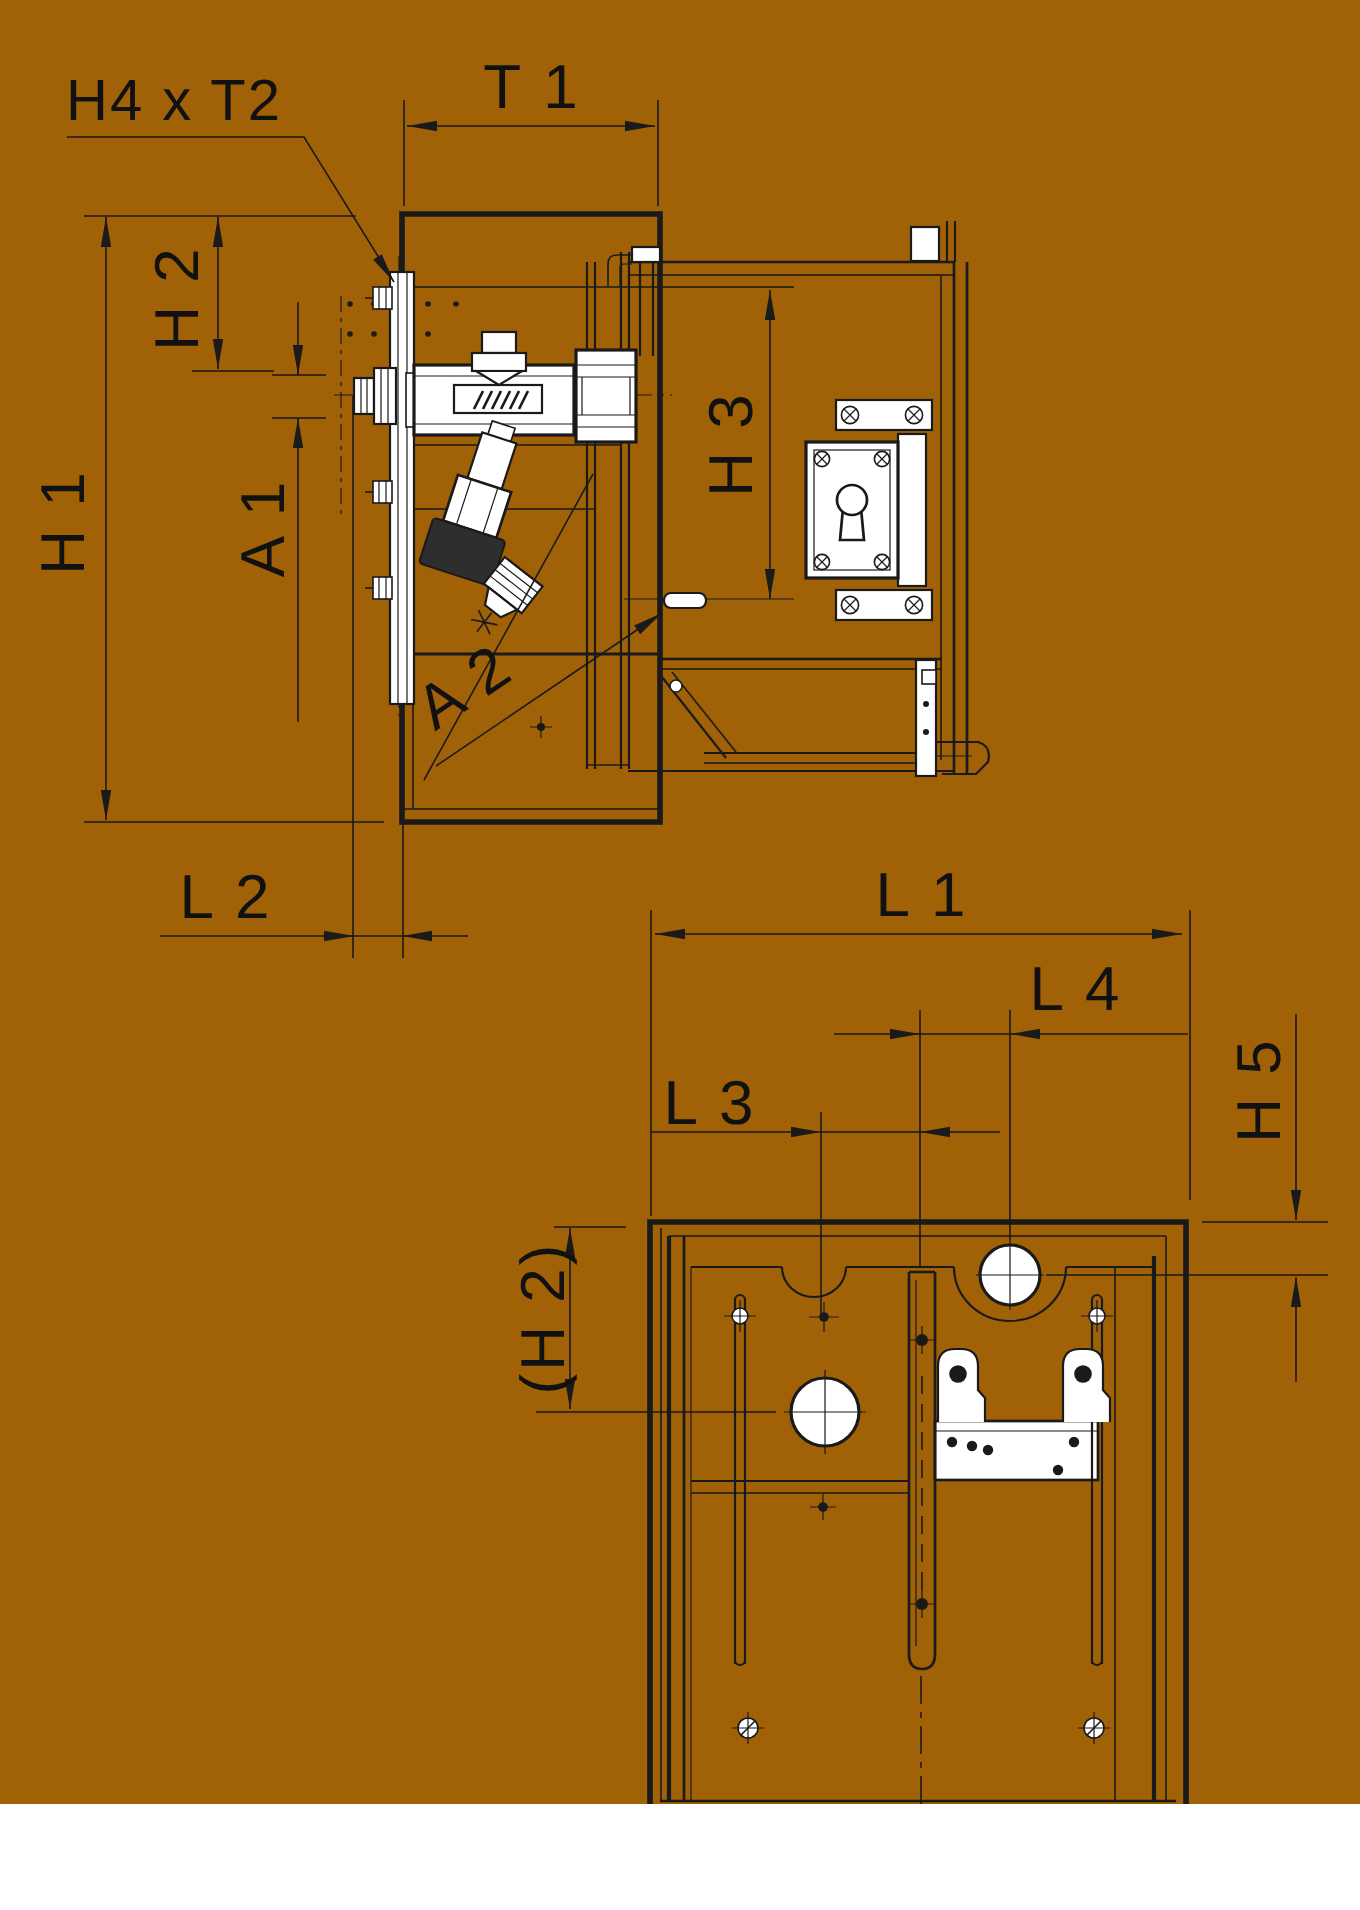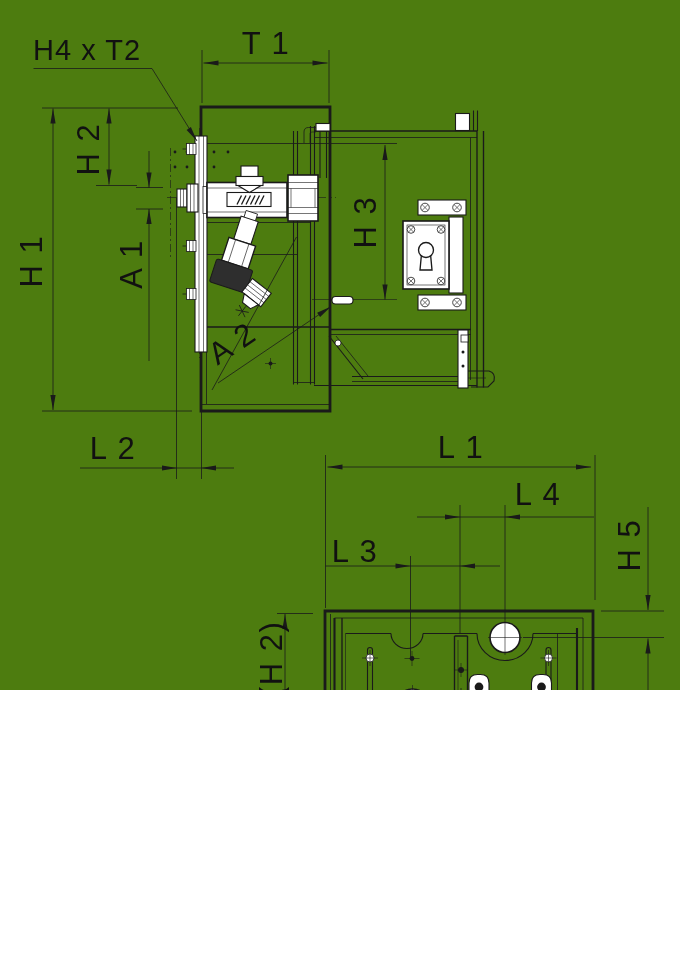--- a/index.html
+++ b/index.html
@@ -1,16 +1,16 @@
 <!DOCTYPE html>
 <html><head>
 <meta charset="utf-8">
 <style>
   html,body{margin:0;padding:0;background:#fff;}
-  .page{position:relative;width:680px;height:690px;background:#4d7c0f;overflow:hidden;
+  .page{position:relative;width:680px;height:902px;background:#a16207;overflow:hidden;
         font-family:"Liberation Sans",sans-serif;}
   svg{position:absolute;left:0;top:0;}
   .ln{stroke:#1a1a1a;fill:none;stroke-linecap:butt;}
   .w05{stroke-width:.6px}.w07{stroke-width:.8px}.w1{stroke-width:1.1px}
   .w13{stroke-width:1.35px}.w16{stroke-width:1.6px}.w2{stroke-width:2.1px}.w3{stroke-width:2.8px}
   .wf{fill:#ffffff;}
   .dk{fill:#2e2e2e;stroke:#1a1a1a;stroke-width:1px;}
   .arw{fill:#1a1a1a;stroke:none;}
   .dot{fill:#1a1a1a;stroke:none;}
   .txt{font-family:"Liberation Sans",sans-serif;font-size:31px;fill:#111;letter-spacing:1.5px;}

